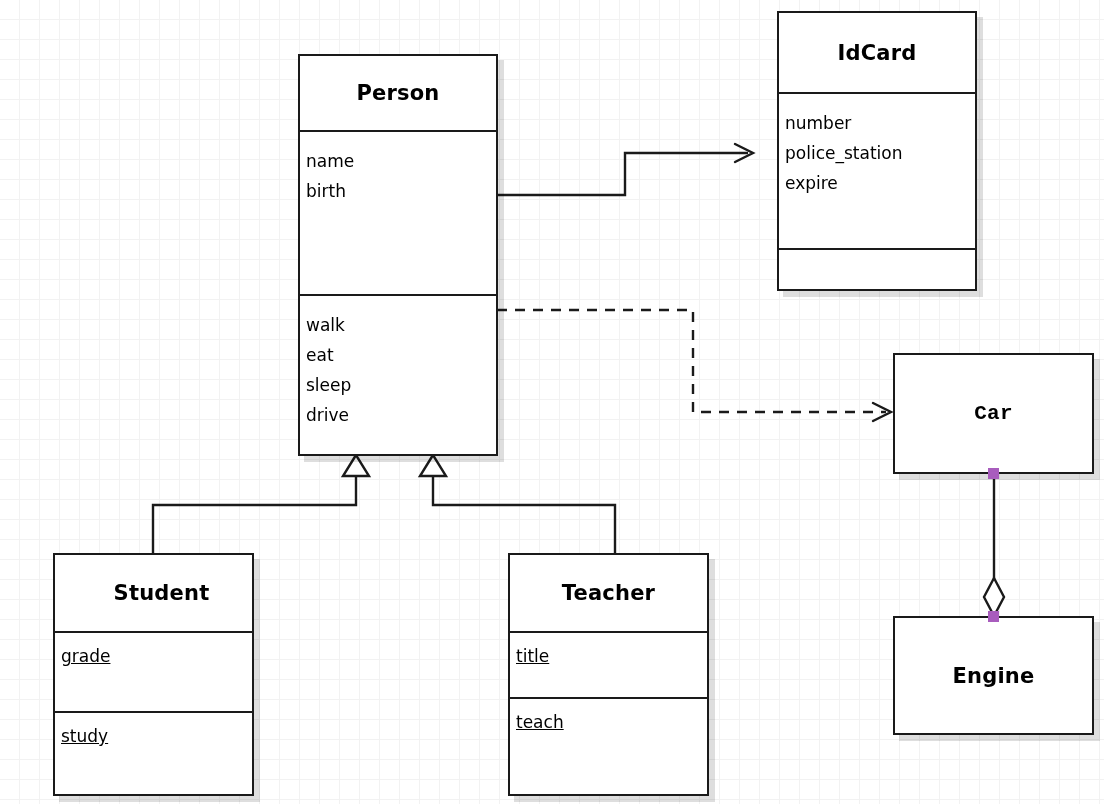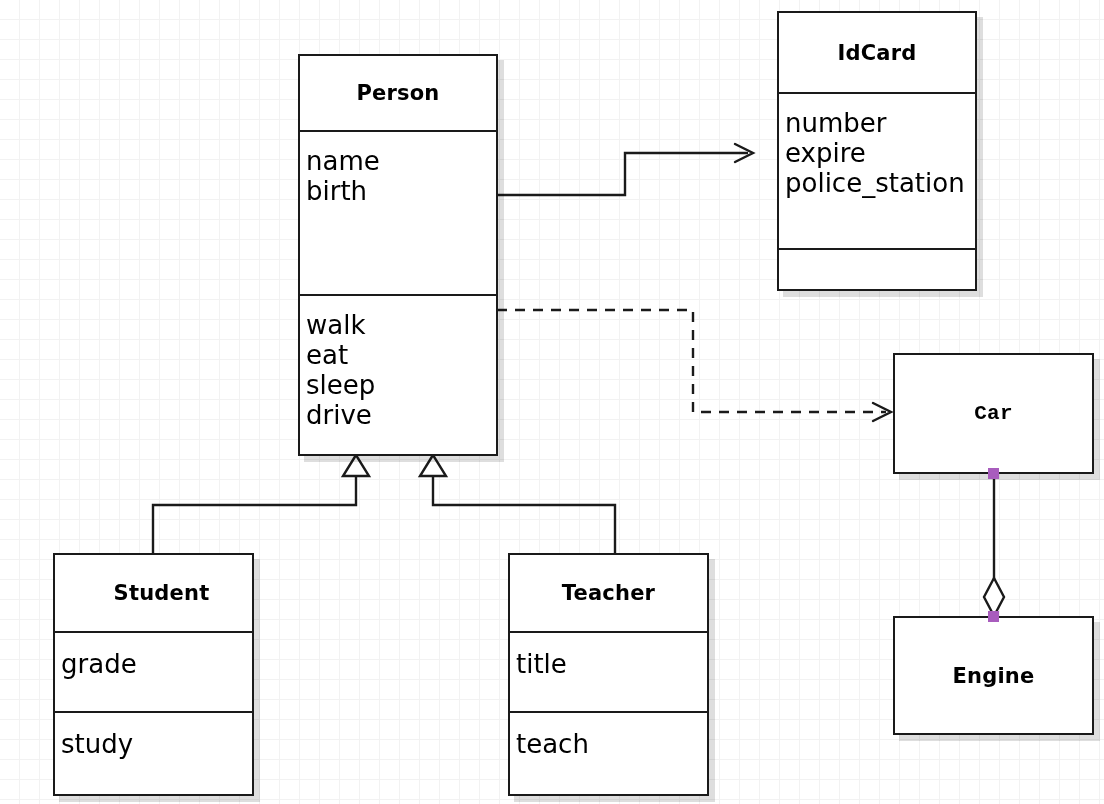--- a/index.html
+++ b/index.html
@@ -44,29 +44,30 @@
     display: flex;
     align-items: center;
     justify-content: center;
     font-weight: bold;
     font-size: 21px;
     color: #000000;
     letter-spacing: 0.2px;
   }
   .uml-lines {
     padding: 14px 6px 6px 6px;
-    font-size: 26px;
+    font-size: 17px;
     line-height: 30px;
     color: #000000;
   }
   .uml-lines .row {
     white-space: nowrap;
   }
   .uml-lines.compact {
-    padding-top: 16px;
+    padding-top: 8px;
+    text-decoration: underline;
   }
   .uml-empty { }
 
   
   #edges {
     position: absolute;
     left: 0;
     top: 0;
     width: 1104px;
     height: 804px;
@@ -138,22 +139,22 @@
       <div class="row">drive</div>
     </div>
   </div>
 
   <div class="uml-class" style="left:754px; top:11px; width:200px; height:280px;margin-left:23px;">
     <div class="uml-section uml-title" style="height:79px;">
       <span>IdCard</span>
     </div>
     <div class="uml-section uml-lines" style="height:156px;">
       <div class="row">number</div>
+      <div class="row">police_station</div>
       <div class="row">expire</div>
-      <div class="row">police_station</div>
     </div>
     <div class="uml-section uml-empty" style="flex:1;"></div>
   </div>
 
   <div class="uml-class" style="left:893px; top:353px; width:201px; height:121px;">
     <div class="uml-section uml-title" style="flex:1;font-family:Liberation Mono, monospace;">
       <span>Car</span>
     </div>
   </div>
 
@@ -172,21 +173,21 @@
     </div>
     <div class="uml-section uml-lines compact" style="flex:1;">
       <div class="row">study</div>
     </div>
   </div>
 
   <div class="uml-class" style="left:508px; top:553px; width:201px; height:243px;">
     <div class="uml-section uml-title" style="height:76px;">
       <span>Teacher</span>
     </div>
-    <div class="uml-section uml-lines compact" style="height:80px;">
+    <div class="uml-section uml-lines compact" style="height:66px;">
       <div class="row">title</div>
     </div>
     <div class="uml-section uml-lines compact" style="flex:1;">
       <div class="row">teach</div>
     </div>
   </div>
 
   <div id="handles">
     <div class="handle" style="left:988px; top:468px;"></div>
     <div class="handle" style="left:988px; top:611px;"></div>

